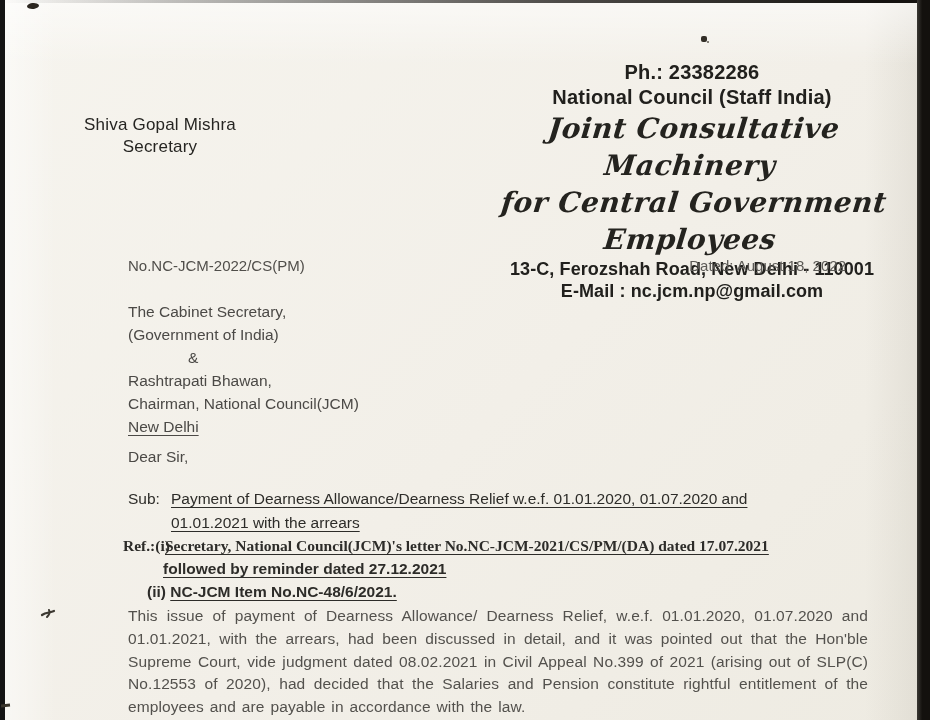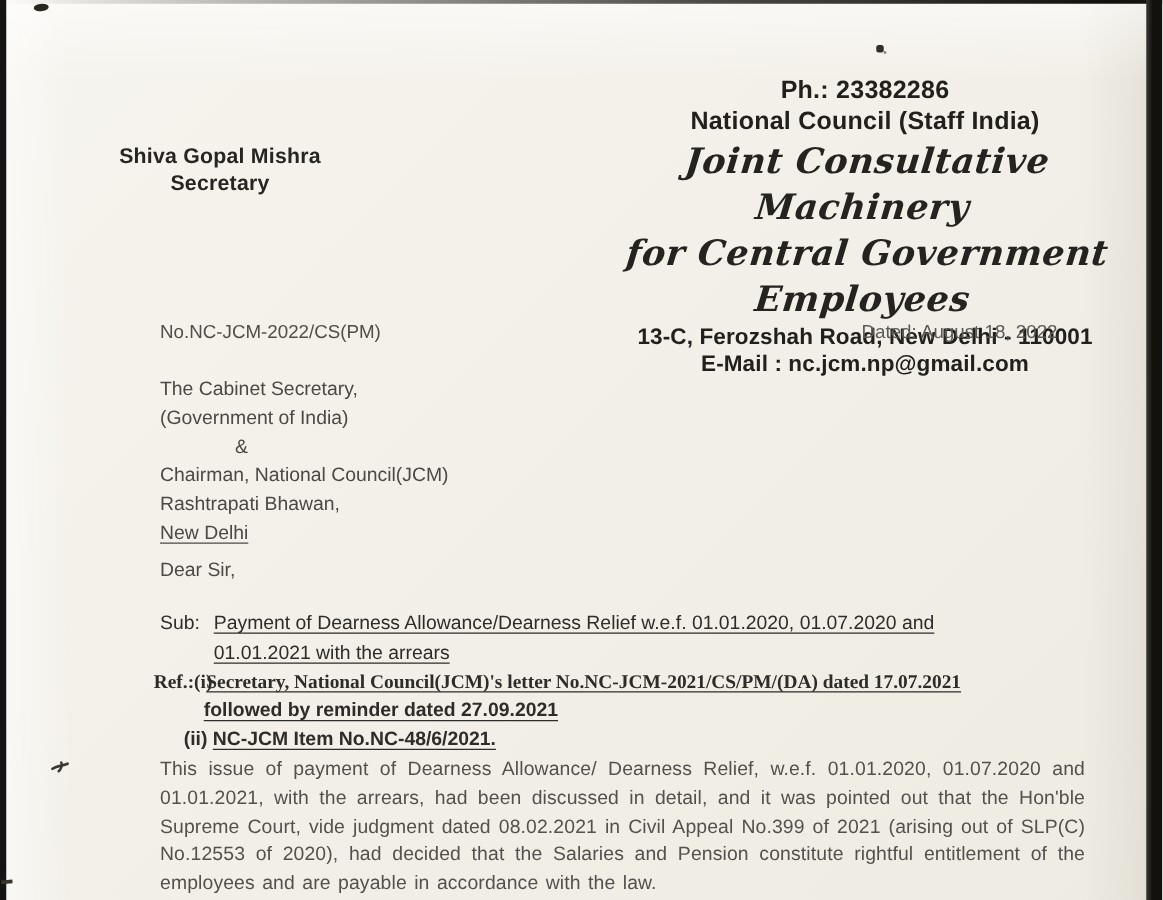--- a/index.html
+++ b/index.html
@@ -32,22 +32,22 @@
   }
   .speck-a { position: absolute; left: 27px; top: 3px; width: 12px; height: 6px; background: #2b2620; border-radius: 50% 60% 50% 60%; transform: rotate(-8deg); }
   .speck-b { position: absolute; left: 701px; top: 36px; width: 6px; height: 6px; background: #332f28; border-radius: 2px; box-shadow: 4px 3px 0 -2px rgba(60,55,45,0.6); }
   .speck-c { position: absolute; left: 1px; top: 704px; width: 9px; height: 3px; background: #3a352c; transform: rotate(-5deg); }
   .pen-mark { position: absolute; left: 40px; top: 606px; }
 
   
   .typed { color: #3e3c3a; }
 
   .sender {
-    position: absolute; left: 68px; top: 114px; width: 216px;
-    text-align: center; font-weight: bold; font-size: 17px; line-height: 22px;
+    position: absolute; left: 52px; top: 114px; width: 216px;
+    text-align: center; font-weight: normal; font-size: 17px; line-height: 22px;
     color: #262522; letter-spacing: 0.2px;
   }
 
   .letterhead {
     position: absolute; left: 492px; top: 60px; width: 400px;
     text-align: center; color: #21201d;
   }
   .lh-bold { font-weight: bold; font-size: 20px; line-height: 25px; letter-spacing: 0.2px; }
   .lh-script {
     font-family: "DejaVu Serif", serif;
@@ -133,40 +133,40 @@
 
   <div class="ref-row typed">
     <span class="num">No.NC-JCM-2022/CS(PM)</span>
     <span>Dated: August 18, 2022</span>
   </div>
 
   <div class="addressee">
     <div>The Cabinet Secretary,</div>
     <div>(Government of India)</div>
     <div class="amp">&amp;</div>
+    <div>Rashtrapati Bhawan,</div>
     <div>Chairman, National Council(JCM)</div>
-    <div>Rashtrapati Bhawan,</div>
     <div class="u">New Delhi</div>
   </div>
 
   <div class="salutation">Dear Sir,</div>
 
   <div class="subject">
     <span class="label">Sub:</span>
     <span class="u">Payment of Dearness Allowance/Dearness Relief w.e.f. 01.01.2020, 01.07.2020 and</span><br>
     <span class="u">01.01.2021 with the arrears</span>
   </div>
 
   <div class="refs">
     <div class="l1">
       <span class="label">Ref.:(i)</span>
       <span class="u">Secretary, National Council(JCM)'s letter No.NC-JCM-2021/CS/PM/(DA) dated 17.07.2021</span>
     </div>
     <div class="l2">
-      <span class="u">followed by reminder dated 27.09.2021</span>
+      <span class="u">followed by reminder dated 27.12.2021</span>
     </div>
     <div class="l3">
       <span>(ii)</span>
       <span class="u">NC-JCM Item No.NC-48/6/2021.</span>
     </div>
   </div>
 
   <div class="body-par">This issue of payment of Dearness Allowance/ Dearness Relief, w.e.f. 01.01.2020, 01.07.2020 and 01.01.2021, with the arrears, had been discussed in detail, and it was pointed out that the Hon'ble Supreme Court, vide judgment dated 08.02.2021 in Civil Appeal No.399 of 2021 (arising out of SLP(C) No.12553 of 2020), had decided that the Salaries and Pension constitute rightful entitlement of the employees and are payable in accordance with the law.</div>
 
 </div>

